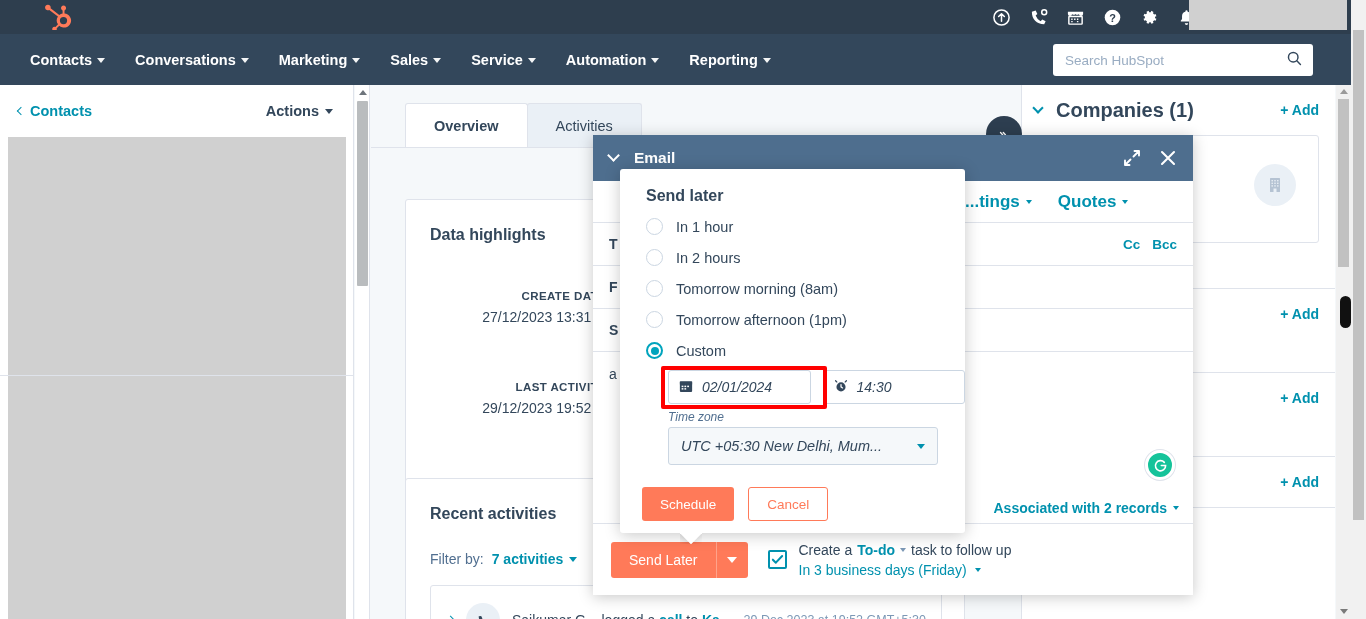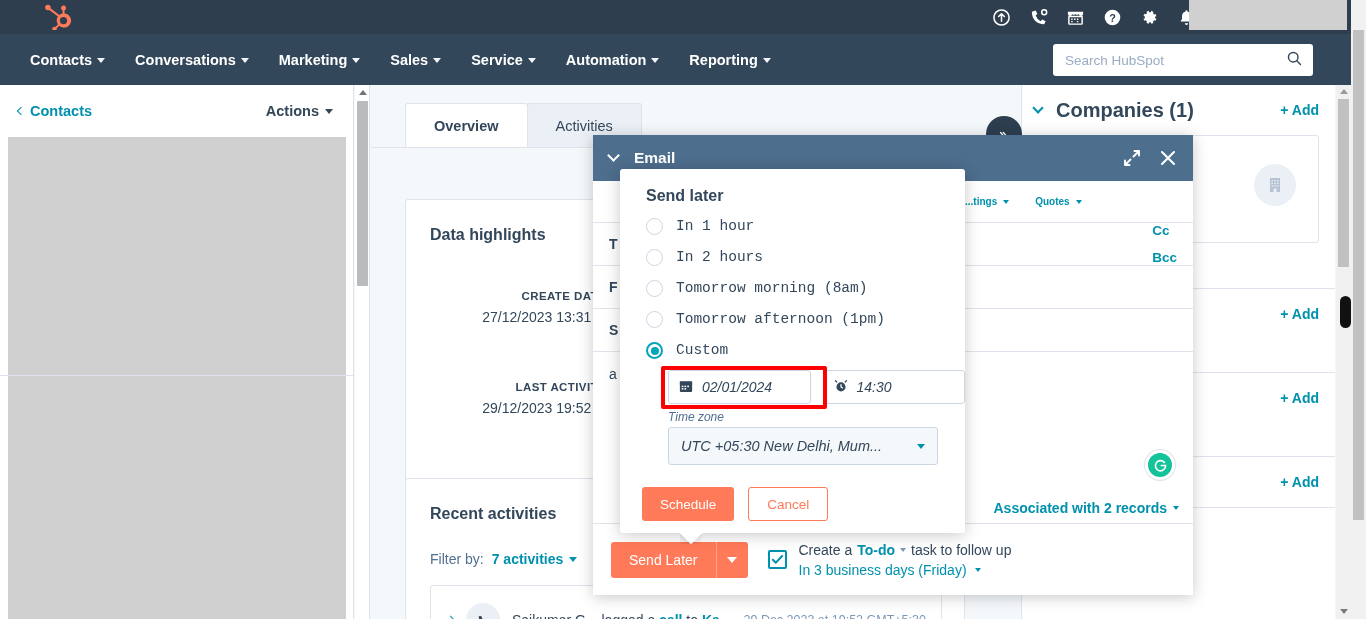--- a/index.html
+++ b/index.html
@@ -265,31 +265,31 @@
     margin-right: 16px; margin-top: -5px; cursor: pointer;
   }
   .em-title { font-size: 15.5px; font-weight: bold; flex: 1; }
   .em-hicon { width: 18px; height: 18px; margin-left: 18px; cursor: pointer; }
 
   .em-toolbar {
     height: 42px; border-bottom: 1px solid #dfe3eb;
     display: flex; align-items: center; padding: 0 16px; gap: 26px;
   }
   .tb-link {
-    color: #0091ae; font-size: 10px; font-weight: bold; cursor: pointer;
+    color: #0091ae; font-size: 17px; font-weight: bold; cursor: pointer;
     display: flex; align-items: center; gap: 6px;
   }
   .em-field {
     height: 43px; border-bottom: 1px solid #dfe3eb;
     display: flex; align-items: center; padding: 0 16px; gap: 10px;
     font-size: 14px; color: #33475b;
   }
   .ef-label { font-weight: bold; color: #33475b; min-width: 52px; }
   .ef-val { flex: 1; color: #516f90; }
-  .ccbcc { display: flex; gap: 12px; flex-direction: column; }
+  .ccbcc { display: flex; gap: 12px; }
   .ccbcc span {
     color: #0091ae; font-size: 13.5px; font-weight: bold; cursor: pointer;
   }
   .em-body {
     position: relative; height: 176px; padding: 14px 16px;
     font-size: 14px; color: #33475b;
   }
   .grammarly {
     position: absolute; right: 18px; bottom: 48px; width: 30px; height: 30px;
     border-radius: 50%; background: #15c39a;
@@ -356,22 +356,22 @@
   }
   .pop-tail:after {
     content: ""; position: absolute; left: 3px; top: -8px;
     width: 16px; height: 16px; background: #fff; transform: rotate(45deg);
     box-shadow: 0 2px 8px rgba(0,0,0,.16);
   }
   .pop-title {
     padding: 18px 0 6px 26px; font-size: 16px; font-weight: bold; color: #33475b;
   }
   .radio-row {
-    display: flex; align-items: flex-start; gap: 13px;
-    padding: 7px 0 7px 26px; cursor: pointer; font-family: Liberation Mono, monospace;
+    display: flex; align-items: flex-end; gap: 13px;
+    padding: 7px 0 7px 26px; cursor: pointer;
   }
   .radio {
     width: 17px; height: 17px; border-radius: 50%;
     border: 1.6px solid #cbd6e2; background: #fff; flex: none;
   }
   .radio.on {
     border-color: #00a4bd; border-width: 2px;
     display: flex; align-items: center; justify-content: center;
   }
   .radio.on:after {

